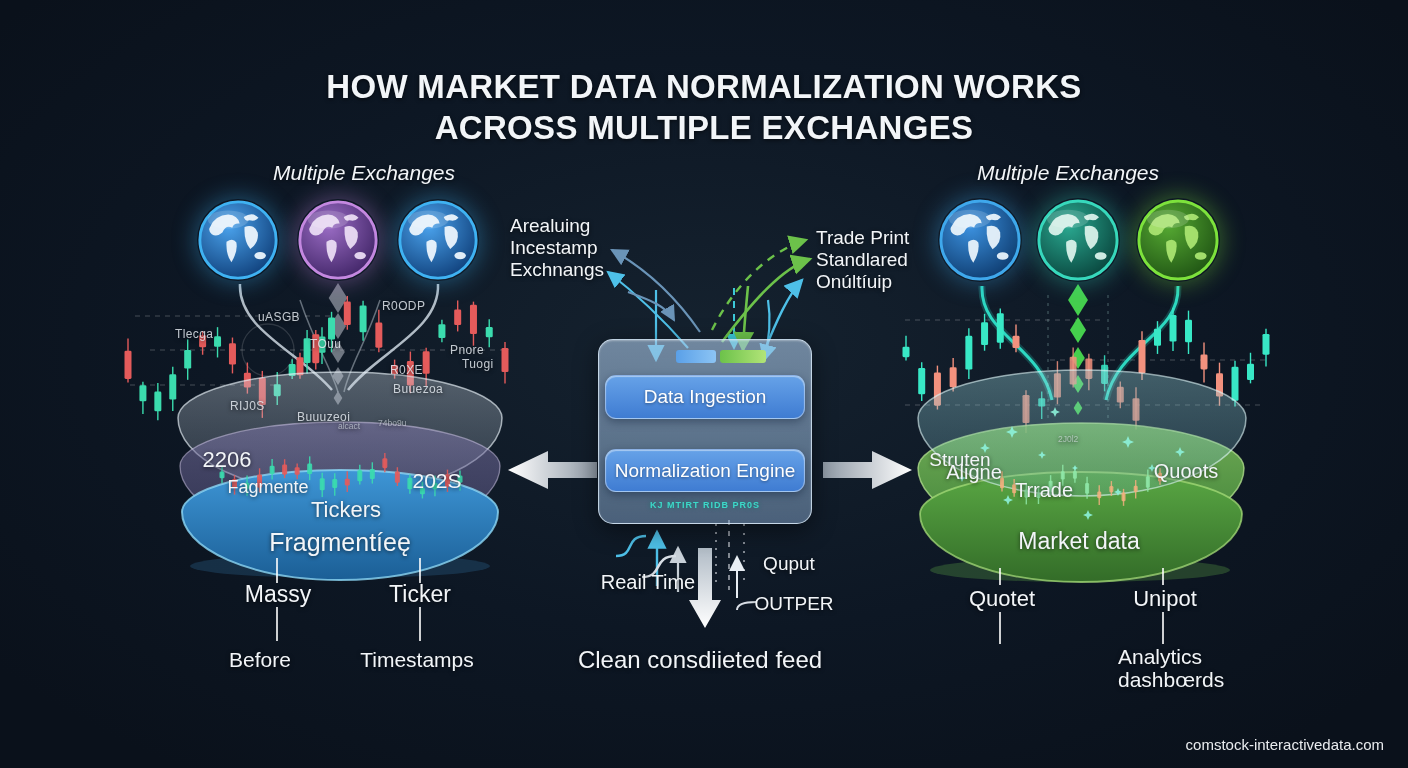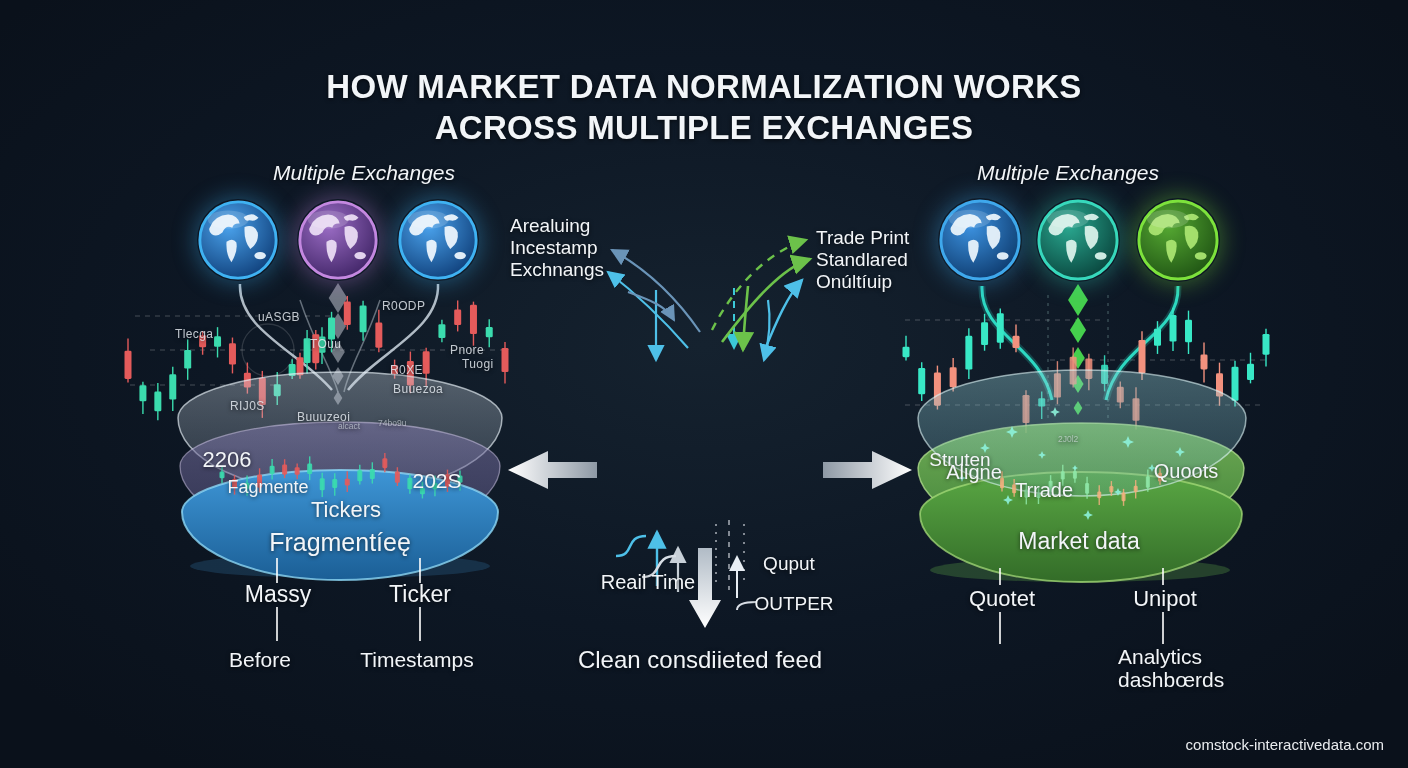--- a/index.html
+++ b/index.html
@@ -479,20 +479,27 @@
     <div>Arealuing</div>
     <div>Incestamp</div>
     <div>Exchnangs</div>
   </div>
   <div class="txt" style="left:816px;top:227px;font-size:19px;line-height:22px">
     <div>Trade Print</div>
     <div>Standlared</div>
     <div>Onúltíuip</div>
   </div>
 
+  <div class="cbox">
+    <div class="pill" style="left:77px;width:40px;background:linear-gradient(90deg,#5aa0e8,#8cc4f4)"></div>
+    <div class="pill" style="left:121px;width:46px;background:linear-gradient(90deg,#6cc24a,#b2e478)"></div>
+    <div class="cbtn" style="top:35px;height:42px">Data Ingestion</div>
+    <div class="cbtn" style="top:109px;height:41px">Normalization Engine</div>
+    <div class="subtext">KJ MTIRT RIDB PR0S</div>
+  </div>
 
   <span class="txt ctr" style="left:648px;top:571px;font-size:20px">Reail Time</span>
   <span class="txt ctr" style="left:789px;top:553px;font-size:19px">Quput</span>
   <span class="txt ctr" style="left:794px;top:593px;font-size:19px">OUTPER</span>
   <span class="txt ctr" style="left:700px;top:646px;font-size:24px">Clean consdiieted feed</span>
 
   <div class="txt heading ctr" style="left:1068px;top:161px">Multiple Exchanges</div>
   <div class="globe" style="left: 938px; top: 198px; width: 84px; height: 84px; box-shadow: rgba(63, 168, 236, 0.35) 0px 0px 22px 3px;"><svg viewBox="0 0 100 100" width="100%" height="100%">
     <defs>
           <radialGradient id="gg3" cx="38%" cy="32%" r="78%">

